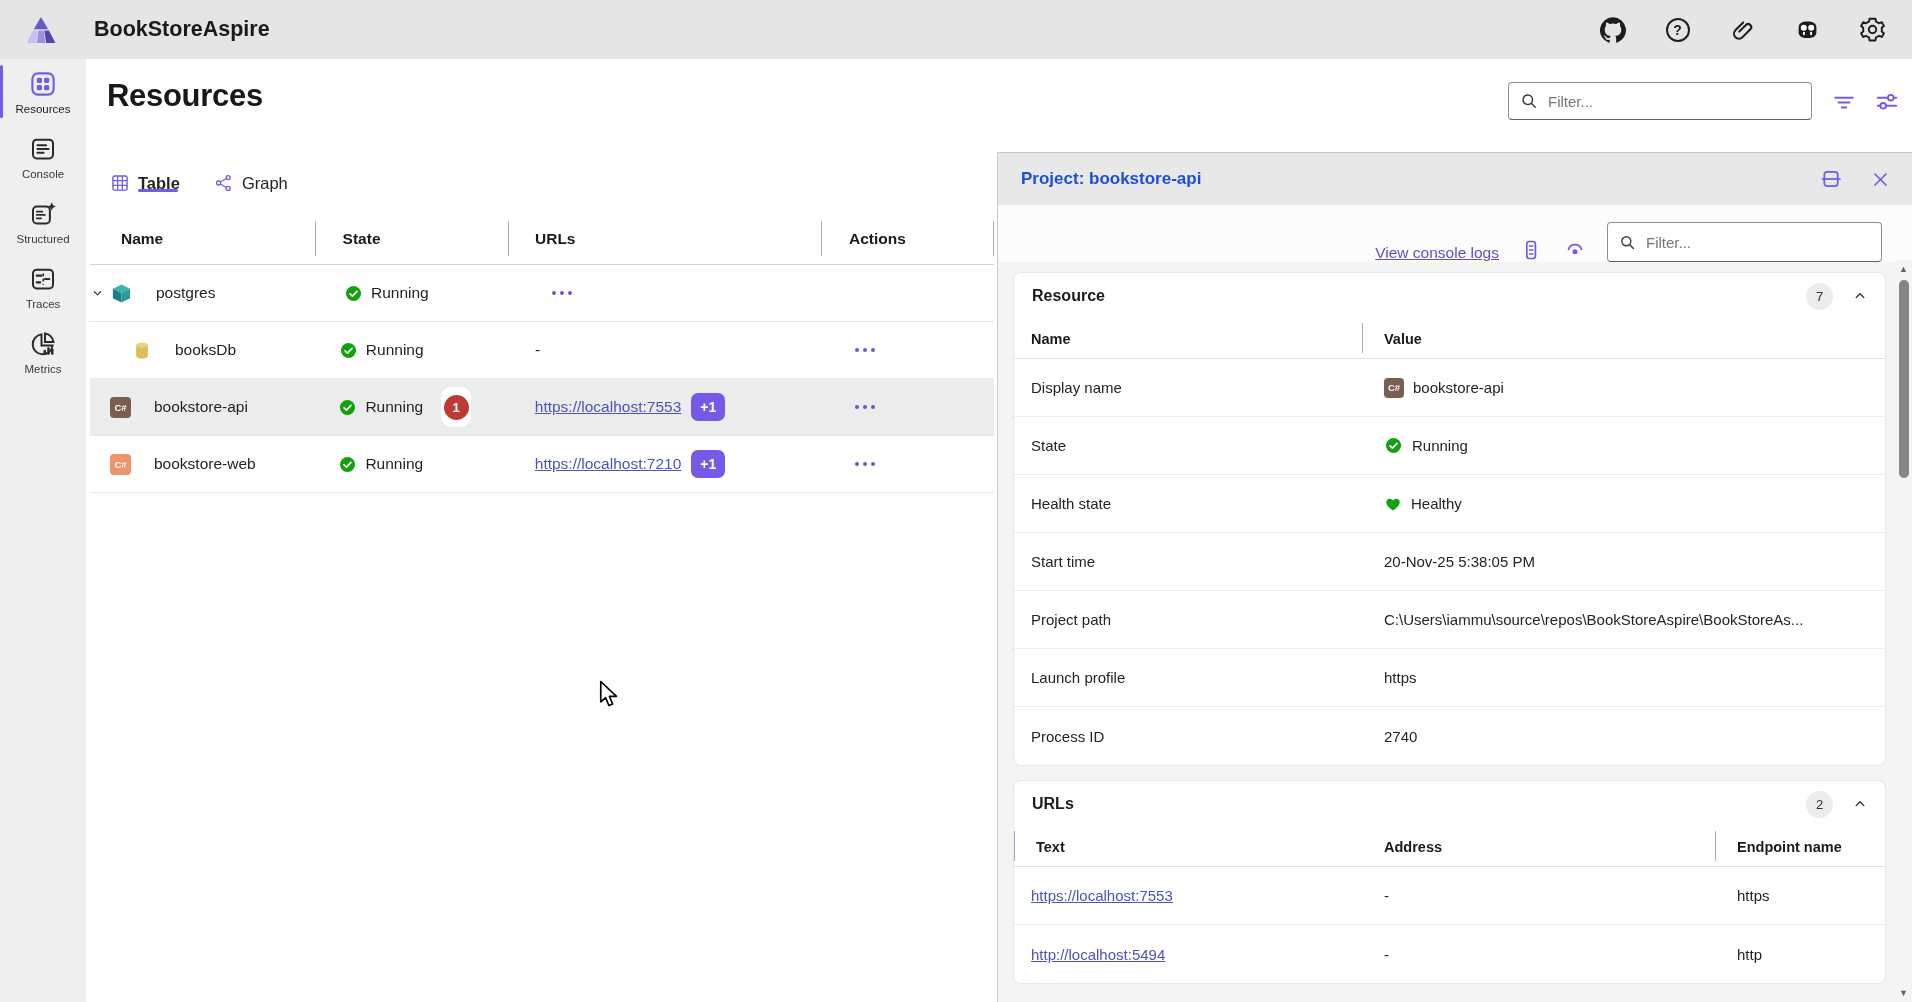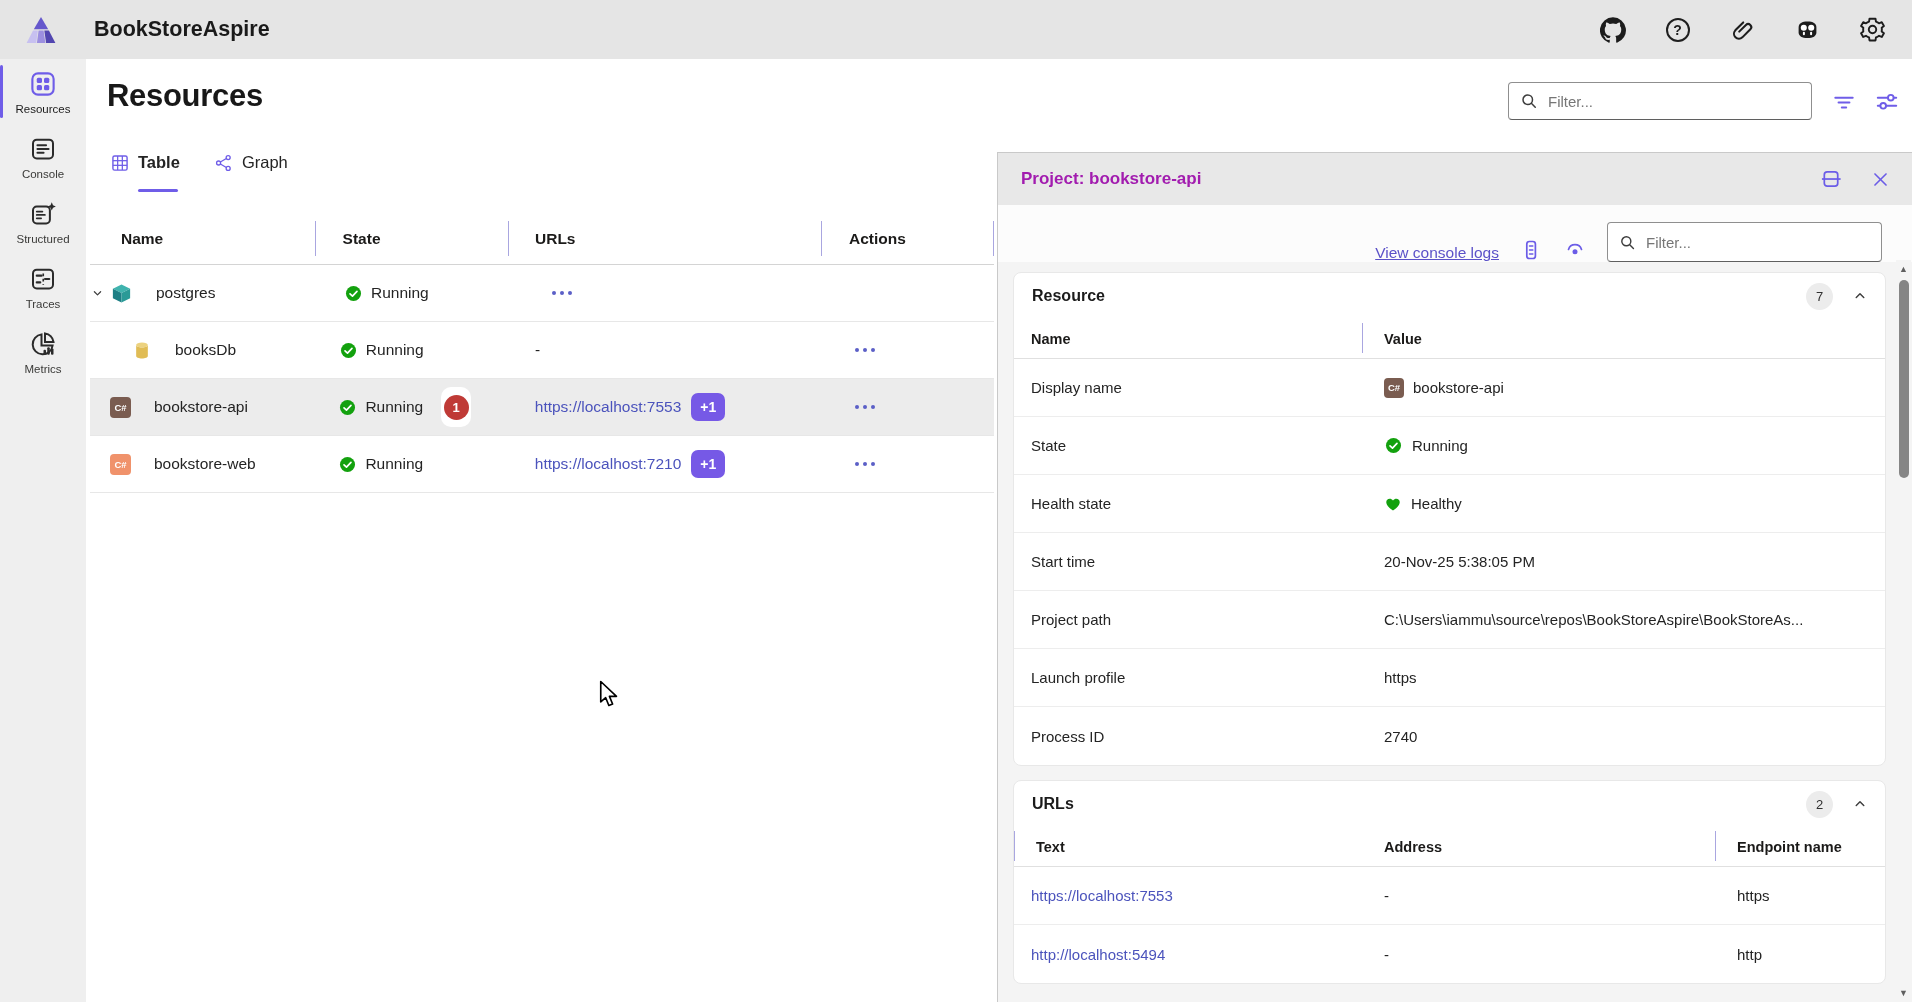--- a/index.html
+++ b/index.html
@@ -35,21 +35,21 @@
 
   .filter-box { position:absolute; display:flex; align-items:center; gap:9px; background:#ffffff;
     border:1px solid #8f8f8f; border-bottom-color:#5f5f5f; border-radius:4px; padding:0 10px; }
   .filter-main { left:1422px; top:23px; width:304px; height:38px; }
   .filter-box input { border:none; outline:none; flex:1; font-family:inherit; font-size:15px; color:#222; background:transparent; }
   .filter-box input::placeholder { color:#767676; }
   .hdr-iconbtn { position:absolute; top:29px; width:28px; height:28px; cursor:pointer;
     display:flex; align-items:center; justify-content:center; }
 
   .tabs { position:absolute; left:24px; top:94px; display:flex; gap:34px; height:40px; }
-  .tab { position:relative; display:flex; align-items:flex-start; gap:8px; cursor:pointer; font-size:16.5px; color:#242424; }
+  .tab { position:relative; display:flex; align-items:flex-end; gap:8px; cursor:pointer; font-size:16.5px; color:#242424; }
   .tab.active .tab-label { font-weight:700; }
   .tab.active::after { content:""; position:absolute; left:28px; right:2px; bottom:1px; height:3px;
     background:#6f5de8; border-radius:2px; }
 
   
   .rtable { position:absolute; left:4px; top:155px; width:904px; }
   .thead, .trow { display:flex; }
   .thead { height:51px; align-items:center; border-bottom:1px solid #d4d4d4; }
   .th { font-weight:600; font-size:15.5px; color:#1b1a19; position:relative; height:100%; display:flex; align-items:center; }
   .c-name{ width:230px; } .c-state{ width:198px; } .c-urls{ width:321px; } .c-actions{ width:177px; }
@@ -66,31 +66,31 @@
   .state-cell { padding-left:24px; gap:8px; font-size:15.5px; color:#242424; }
   .url-cell { padding-left:27px; gap:10px; font-size:15.5px; color:#242424; }
   .actions-cell { padding-left:30px; }
   .cs-chip { width:21px; height:21px; border-radius:4px; display:flex; align-items:center; justify-content:center;
     font-size:9.5px; font-weight:700; color:#fff; }
   .cs-brown { background:#7a5c50; } .cs-orange { background:#f0926b; }
   .err-pill { background:#ffffff; border-radius:10px; width:30px; height:40px; margin-left:10px;
     display:flex; align-items:center; justify-content:center; cursor:pointer; }
   .err-badge { width:25px; height:25px; border-radius:50%; background:#bf3a36; color:#fff; font-size:13px;
     font-weight:700; display:flex; align-items:center; justify-content:center; }
-  a.res-link { color:#4b53bc; cursor:pointer; }
+  a.res-link { color:#4b53bc; text-decoration:underline; cursor:pointer; }
   .plus-badge { min-width:34px; height:28px; padding:0 7px; background:#7659e6; border-radius:7px; color:#fff;
     font-size:14px; font-weight:600; display:flex; align-items:center; justify-content:center; cursor:pointer; }
   .ellipsis { display:flex; gap:4px; cursor:pointer; padding:6px 4px; }
   .ellipsis i { width:4px; height:4px; border-radius:50%; background:#5b5fc7; }
 
   
   .panel { position:absolute; left:997px; top:152px; right:0; bottom:0; background:#f4f4f4;
     border:1px solid #c9c9c9; border-right:none; border-bottom:none; }
   .panel-header { height:52px; background:#e8e8e8; display:flex; align-items:center; padding:0 22px 0 23px; }
-  .panel-title { font-size:17px; font-weight:700; color:#a21caf; }
+  .panel-title { font-size:17px; font-weight:700; color:#1d4ed8; }
   .panel-hdr-icons { margin-left:auto; display:flex; align-items:center; gap:28px; }
   .p-iconbtn { cursor:pointer; display:flex; align-items:center; justify-content:center; }
   .panel-toolbar { height:57px; background:#fcfcfc; display:flex; align-items:flex-end; justify-content:flex-end;
     gap:20px; padding-right:30px; }
   .console-link { font-size:15.5px; color:#5b51c8; text-decoration:underline; cursor:pointer; }
   .filter-panel { position:relative; width:275px; height:40px; }
   .panel-body { position:absolute; left:0; right:20px; top:109px; bottom:0; padding:10px 6px 0 15px; overflow:hidden; }
   .card { background:#ffffff; border:1px solid #e8e8e8; border-radius:8px; overflow:hidden; margin-bottom:14px; }
   .card-header { height:46px; display:flex; align-items:center; padding:0 16px 0 18px; cursor:pointer;text-align:center; }
   .card-title { font-size:16px; font-weight:700; color:#1b1b1b; }

